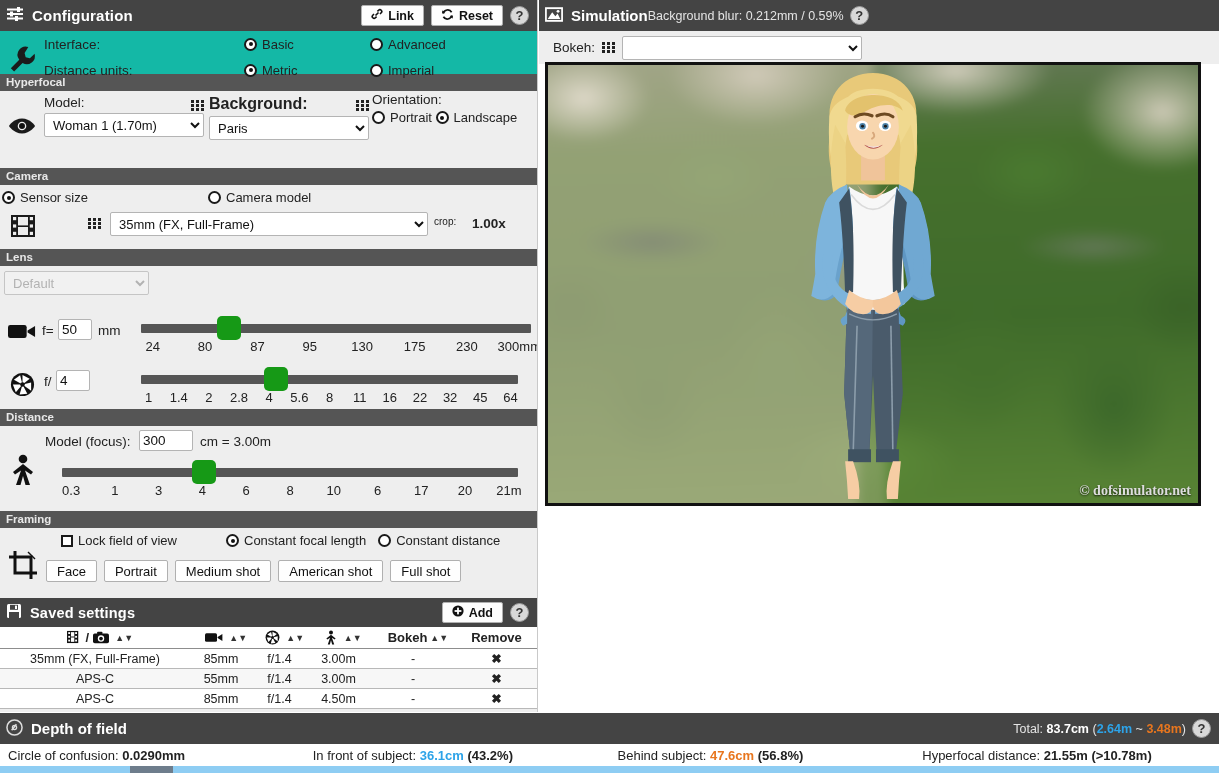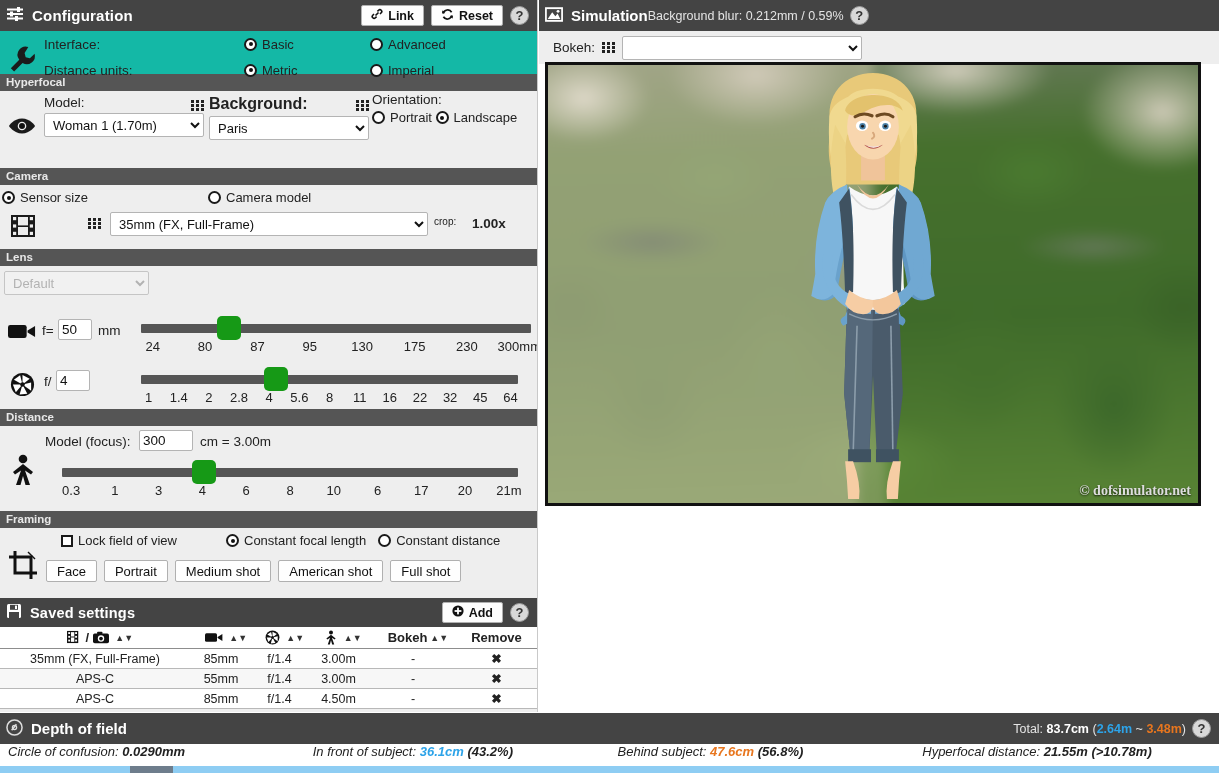--- a/index.html
+++ b/index.html
@@ -190,21 +190,21 @@
   }
 
   
   #dof {
     position: absolute; left: 0; top: 713px; width: 1219px; height: 47px;
     background: #fff;
   }
   #dof-head { background: #444; color: #fff; height: 31px; display: flex; align-items: center; padding: 0 6px; }
   #dof-head .ttl { font-weight: bold; font-size: 15px; margin-left: 8px; }
   #dof-tot { font-size: 12.5px; color: #e4e4e4; margin-right: 6px; }
-  #dof-vals { height: 22px; display: flex; align-items: flex-start; font-size: 13px; background: #fff; font-style: italic; }
+  #dof-vals { height: 22px; display: flex; align-items: center; font-size: 13px; background: #fff; }
   #dof-vals > div { flex: 1 1 0; padding-left: 8px; }
   .near { color: #2da3e8; font-weight: bold; }
   .far { color: #e8761e; font-weight: bold; }
   .bold { font-weight: bold; }
   #dof-gauge { position: absolute; left: 0; top: 53px; width: 1219px; height: 7px; background: #8ecdf3; }
   #dof-gauge .inzone { position: absolute; top: 0; height: 7px; background: #6e7d8c; }
 </style>
 </head>
 <body>
 

